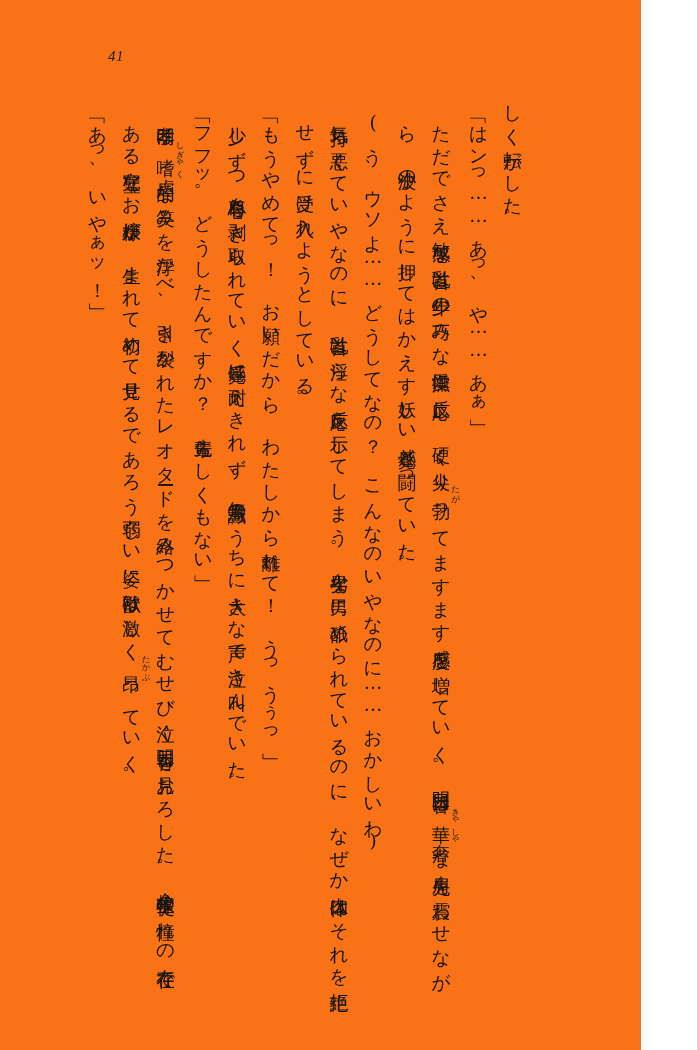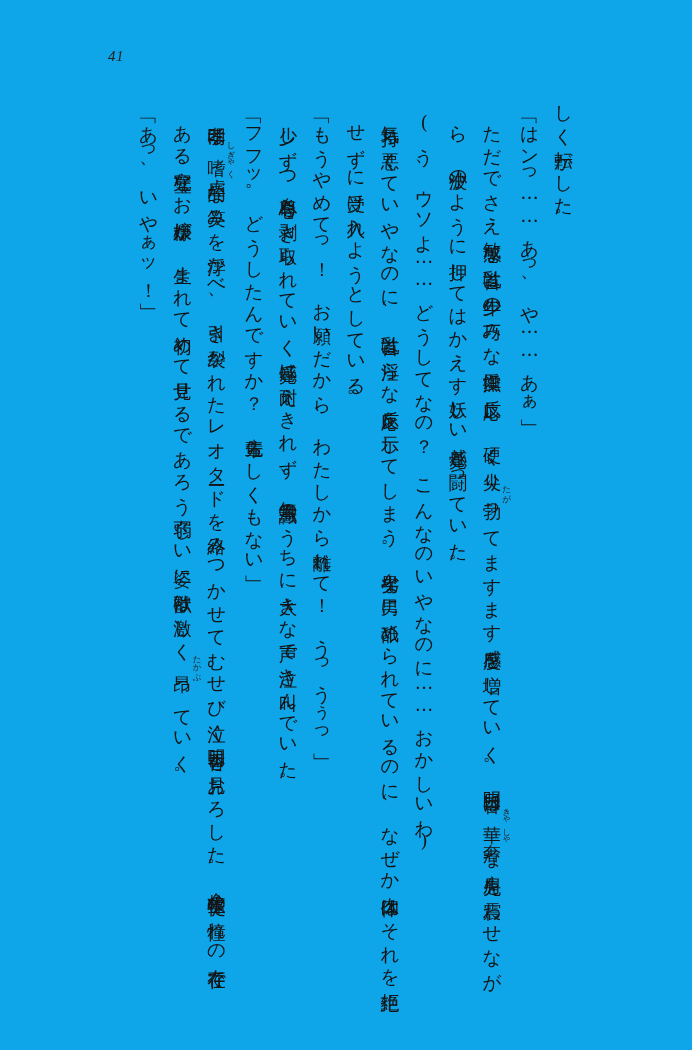--- a/index.html
+++ b/index.html
@@ -9,23 +9,23 @@
   }
   body {
     width: 697px;
     height: 1050px;
     overflow: hidden;
     font-family: "DejaVu Serif", serif;
     color: #1a1a1a;
   }
   .page {
     position: relative;
-    width: 692px;
+    width: 641px;
     height: 1050px;
-    background: #0ea5e9;
+    background: #f97316;
     box-sizing: border-box;
   }
   .page-number {
     position: absolute;
     top: 48px;
     left: 108px;
     font-family: "Liberation Serif", serif;
     font-style: italic;
     font-size: 15px;
     color: #222;

